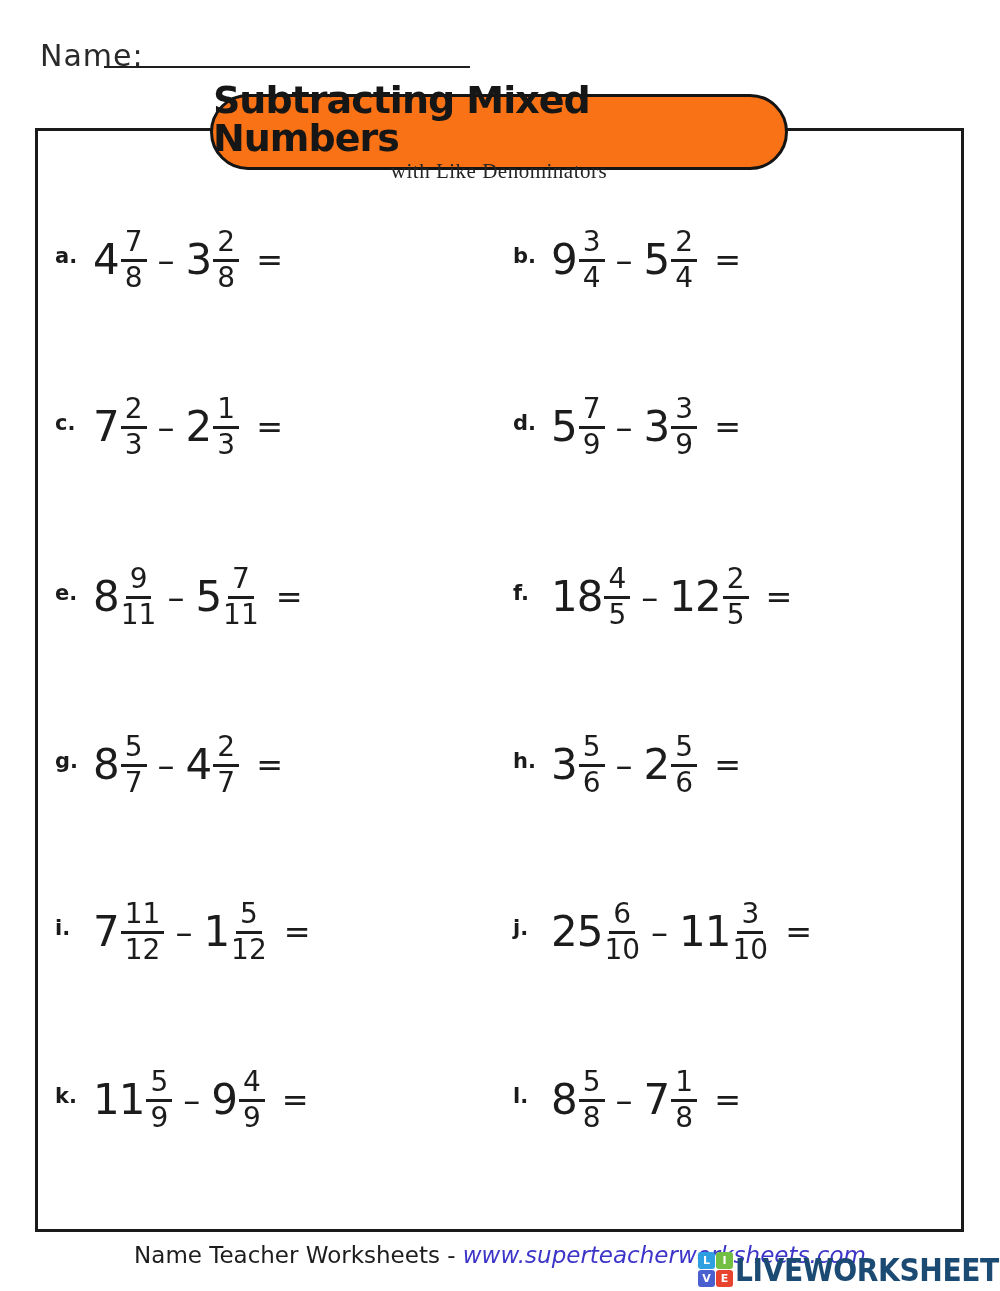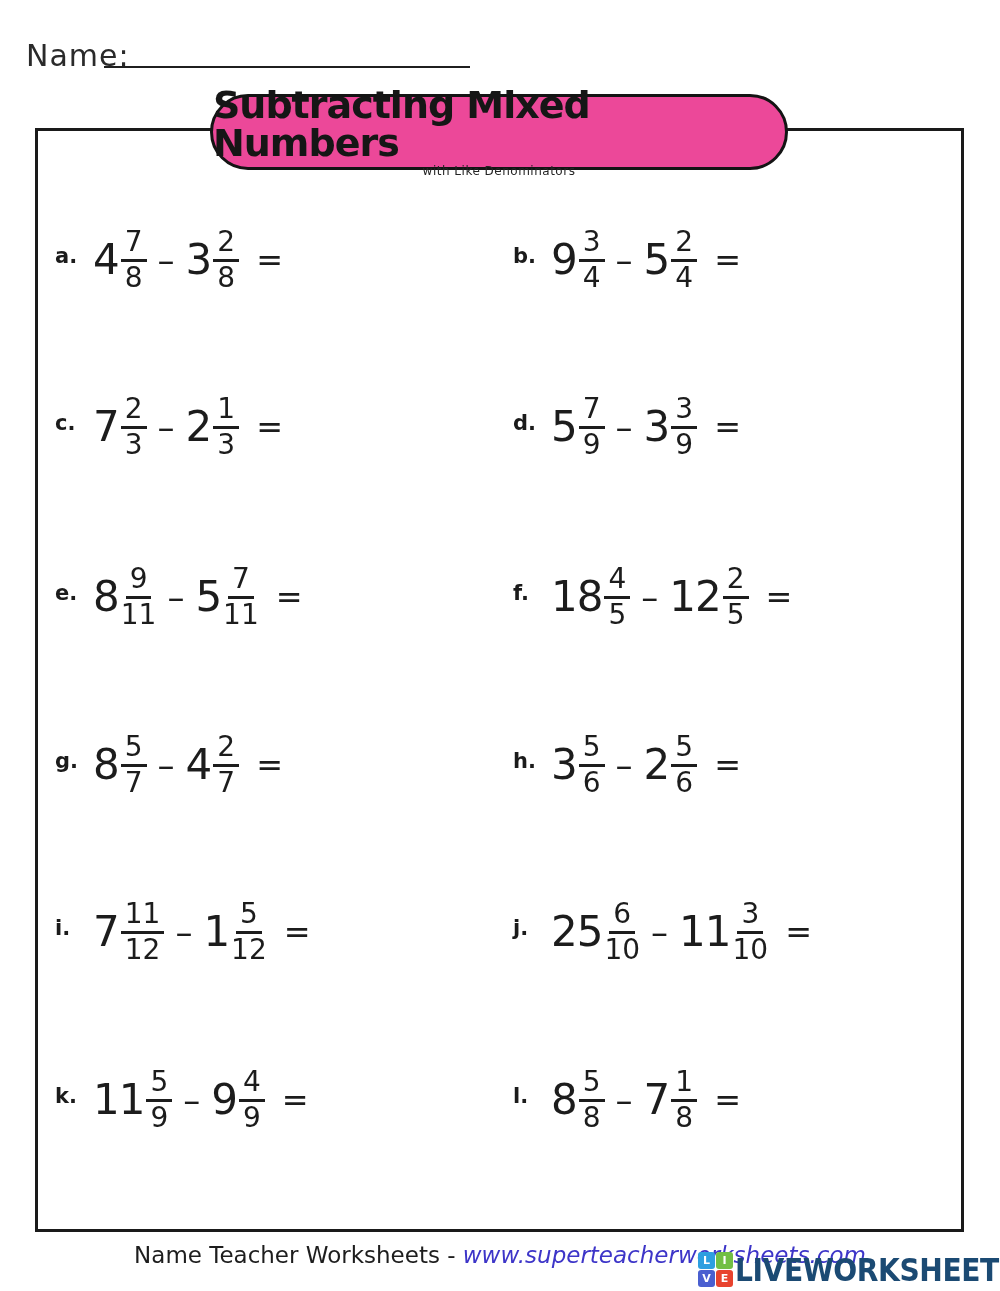--- a/index.html
+++ b/index.html
@@ -7,45 +7,45 @@
   body {
     position:relative;
     background:#ffffff;
     font-family:"DejaVu Sans", sans-serif;
     color:#1c1c1c;
     overflow:hidden;
   }
 
   
   .name-label {
-    position:absolute; left:26px; top:38px;
+    position:absolute; left:40px; top:38px;
     font-size:30px; color:#2a2a2a; letter-spacing:1px;
   }
   .name-line {
     position:absolute; left:104px; top:40px;
     width:366px; height:28px;
     border-bottom:2.5px solid #1f1f1f;
   }
 
   
   .title-bubble {
     position:absolute; left:210px; top:94px;
     width:578px; height:76px;
-    background:#ec4899;
+    background:#f97316;
     border:3.5px solid #141414;
     border-radius:40px;
     z-index:2;
     display:flex; flex-direction:column; align-items:center; justify-content:center;
   }
   .title-main {
     font-size:38px; font-weight:bold; letter-spacing:-1px;
     line-height:1.0; color:#161616;
   }
   .title-sub {
-    font-size:12px; color:#242424; margin-top:2px; letter-spacing:0.5px;
+    font-size:21px; color:#242424; margin-top:2px; letter-spacing:0.5px;font-family:Liberation Serif, serif;
   }
 
   
   .frame {
     position:absolute; left:35px; top:128px;
     width:929px; height:1104px;
     border:3px solid #1a1a1a;
     background:transparent;
     z-index:1;
   }

